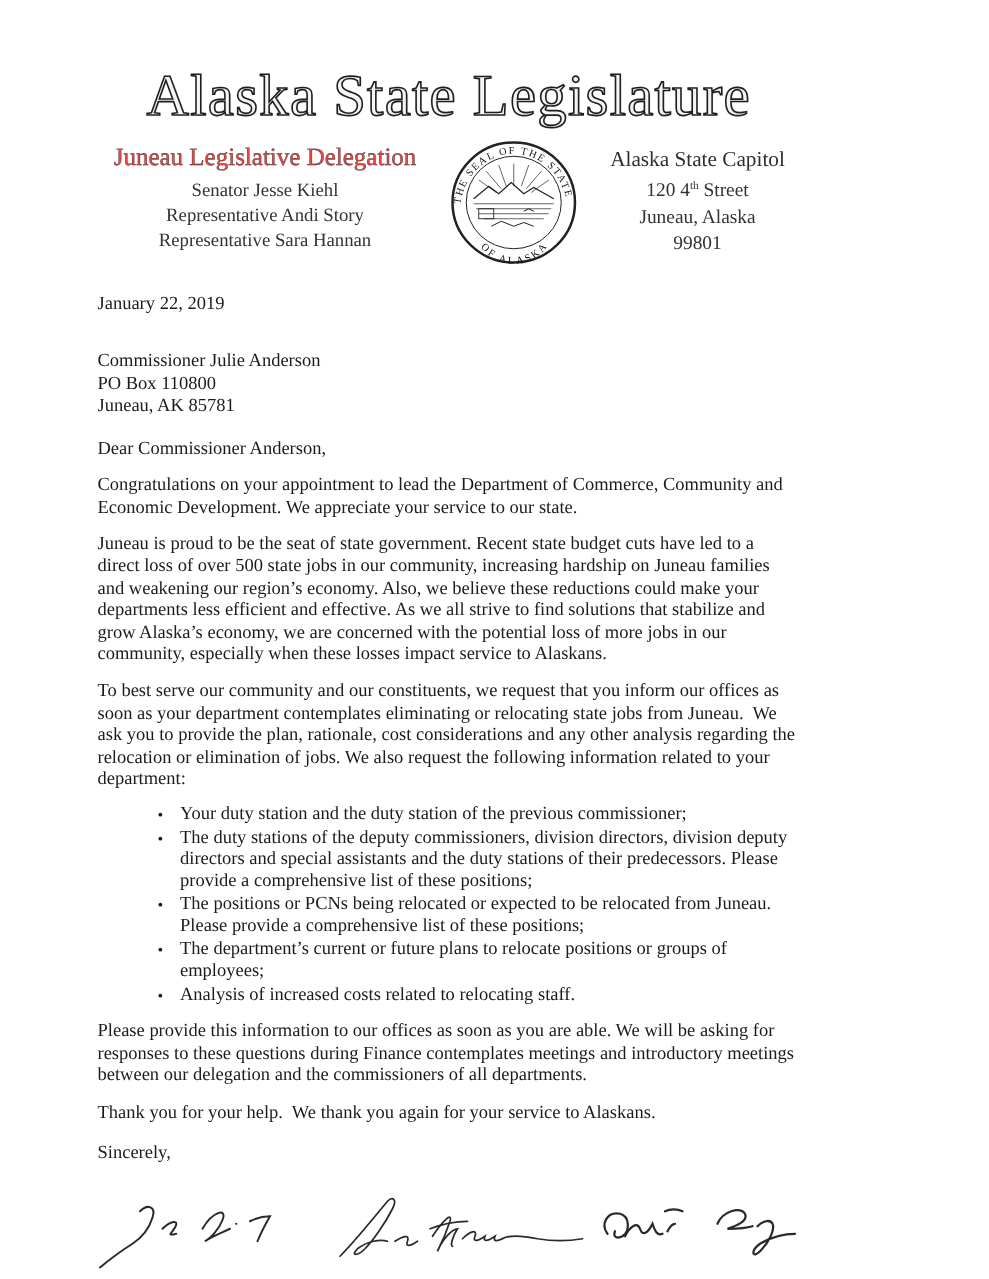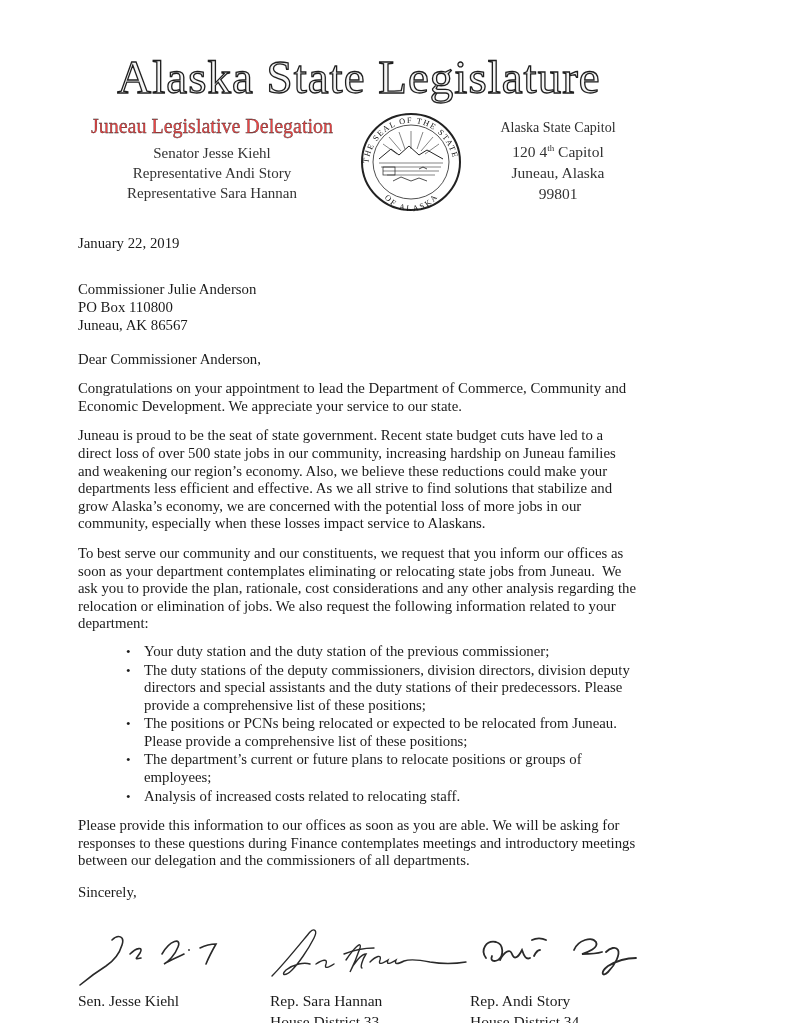--- a/index.html
+++ b/index.html
@@ -36,21 +36,21 @@
     font-size:20px;
     color:#ef4444;
     -webkit-text-stroke:0.3px #2a2a2a;
     margin-bottom:5px;
     white-space:nowrap;
   }
   .mast-left .member{font-size:15px;color:#333;line-height:20px;}
   .seal-wrap{width:130px;display:flex;justify-content:center;padding-top:0px;}
   .mast-right{flex:1;text-align:center;padding-top:6px;}
   .mast-right .line{font-size:15.5px;color:#333;line-height:21px;}
-  .mast-right .line1{font-size:14px;color:#2e2e2e;}
+  .mast-right .line1{font-size:17px;color:#2e2e2e;}
   sup{font-size:9px;vertical-align:super;}
   
   .body-text{font-size:14.8px;line-height:17.6px;}
   .date{margin-top:22px;}
   .recipient{margin-top:27px;}
   .recipient div{line-height:18px;}
   .salutation{margin-top:17px;}
   p.para{margin:12px 0 0 0;white-space:pre-wrap;}
   ul.bullets{
     margin:10px 0 0 0;
@@ -135,50 +135,51 @@
           </g>
 
           <polyline points="60,58 64,56 68,58" fill="none" stroke="#222" stroke-width="0.8"></polyline>
           <rect x="24" y="56" width="12" height="8" fill="none" stroke="#222" stroke-width="0.7"></rect>
           <polyline points="34,70 42,66 52,70 60,67 68,70" fill="none" stroke="#222" stroke-width="0.8"></polyline>
         </svg>
       </div>
 
       <div class="mast-right">
         <div class="line line1">Alaska State Capitol</div>
-        <div class="line"><span>120 4</span><sup>th</sup><span> Capitol</span></div>
+        <div class="line"><span>120 4</span><sup>th</sup><span> Street</span></div>
         <div class="line">Juneau, Alaska</div>
         <div class="line">99801</div>
       </div>
     </div>
 
     <div class="body-text">
       <div class="date">January 22, 2019</div>
 
       <div class="recipient">
         <div>Commissioner Julie Anderson</div>
         <div>PO Box 110800</div>
-        <div>Juneau, AK 86567</div>
+        <div>Juneau, AK 85781</div>
       </div>
 
       <div class="salutation">Dear Commissioner Anderson,</div>
 
       <p class="para">Congratulations on your appointment to lead the Department of Commerce, Community and Economic Development. We appreciate your service to our state.</p>
       <p class="para">Juneau is proud to be the seat of state government. Recent state budget cuts have led to a direct loss of over 500 state jobs in our community, increasing hardship on Juneau families and weakening our region’s economy. Also, we believe these reductions could make your departments less efficient and effective. As we all strive to find solutions that stabilize and grow Alaska’s economy, we are concerned with the potential loss of more jobs in our community, especially when these losses impact service to Alaskans.</p>
       <p class="para">To best serve our community and our constituents, we request that you inform our offices as soon as your department contemplates eliminating or relocating state jobs from Juneau.  We ask you to provide the plan, rationale, cost considerations and any other analysis regarding the relocation or elimination of jobs. We also request the following information related to your department:</p>
 
       <ul class="bullets">
         <li>Your duty station and the duty station of the previous commissioner;</li>
         <li>The duty stations of the deputy commissioners, division directors, division deputy directors and special assistants and the duty stations of their predecessors. Please provide a comprehensive list of these positions;</li>
         <li>The positions or PCNs being relocated or expected to be relocated from Juneau. Please provide a comprehensive list of these positions;</li>
         <li>The department’s current or future plans to relocate positions or groups of employees;</li>
         <li>Analysis of increased costs related to relocating staff.</li>
       </ul>
 
       <p class="para">Please provide this information to our offices as soon as you are able. We will be asking for responses to these questions during Finance contemplates meetings and introductory meetings between our delegation and the commissioners of all departments.</p>
+      <p class="para">Thank you for your help.  We thank you again for your service to Alaskans.</p>
 
       <div class="valediction para">Sincerely,</div>
 
       <div class="sig-row">
 
         <div class="sig-col c1">
           <div class="sig-art">
             <svg width="150" height="62" viewBox="0 0 150 62" fill="none" stroke="#2a2a2a" stroke-width="1.6" stroke-linecap="round">
               <path d="M 34,16 C 40,10 47,12 44,21 C 41,31 34,38 28,42 C 20,47 8,56 2,61"></path>
               <path d="M 52,30 C 58,24 66,22 62,29 C 59,34 55,36 63,34"></path>

